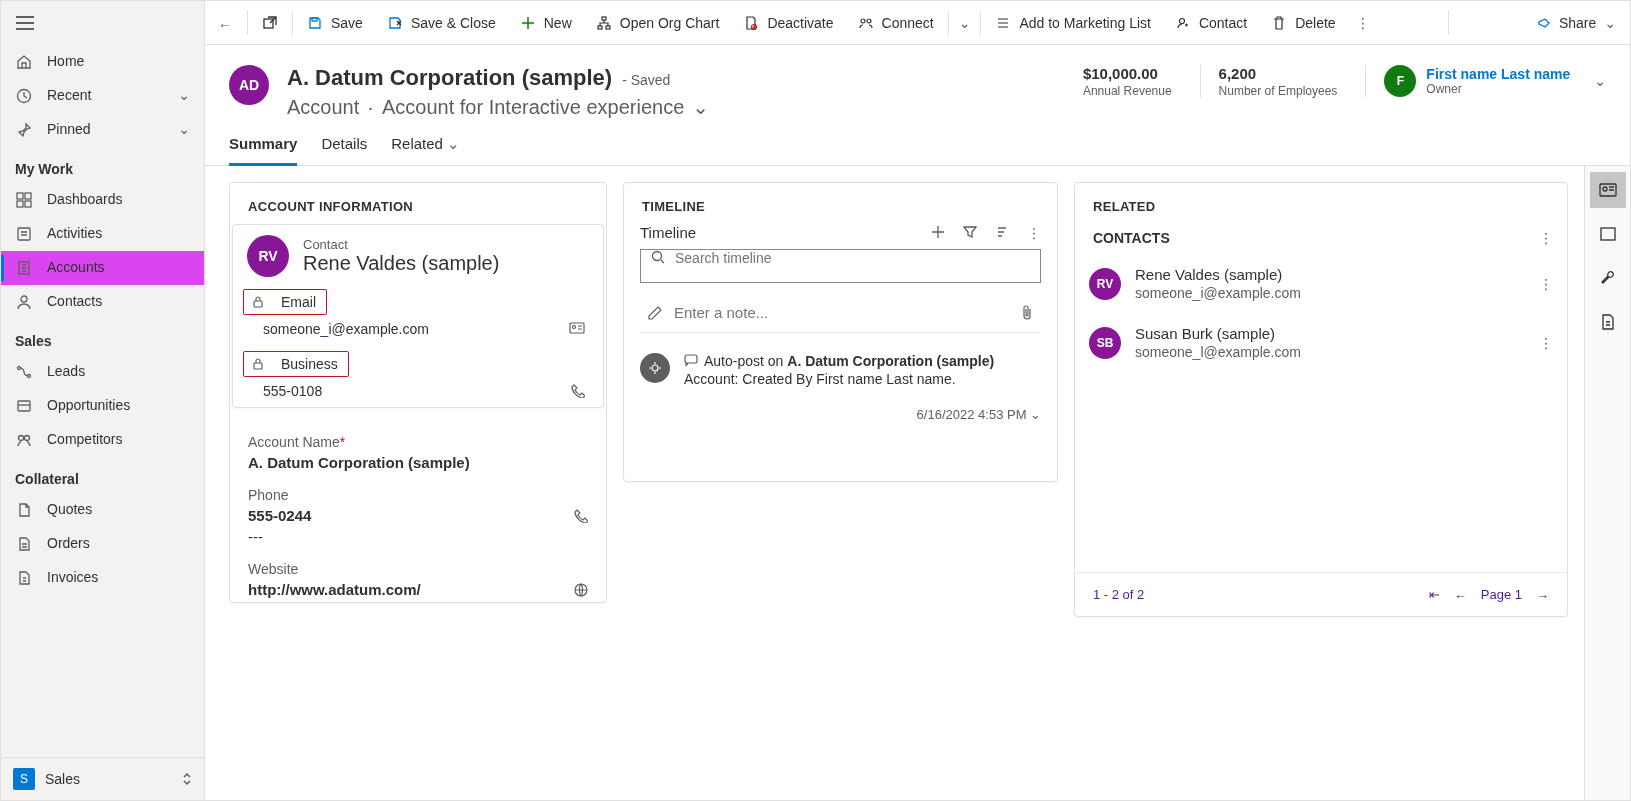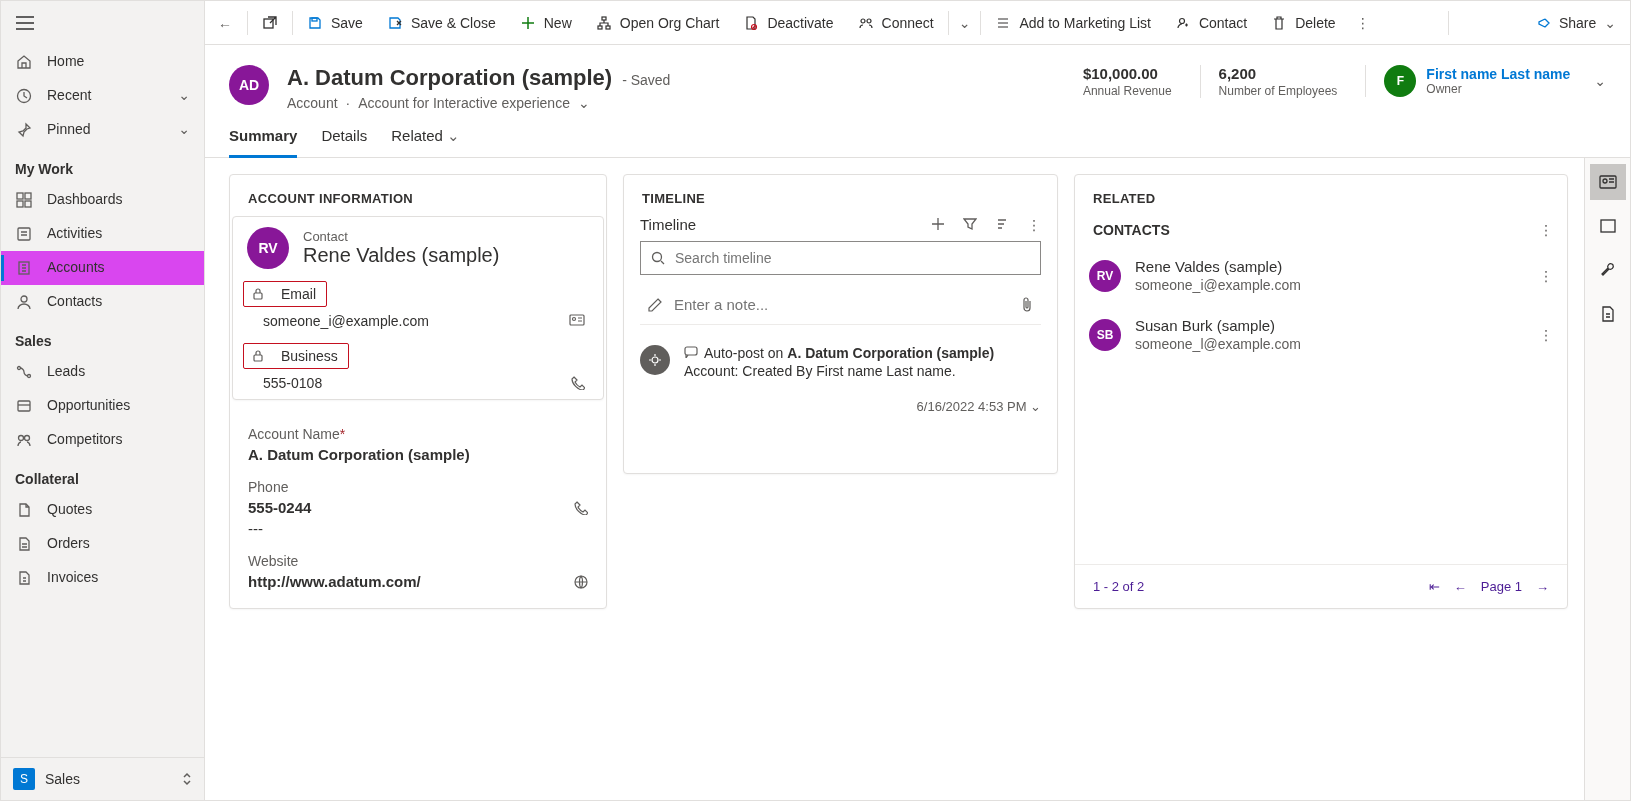--- a/index.html
+++ b/index.html
@@ -26,21 +26,21 @@
   .cmd-sep { width:1px; background:#e1dfdd; height:24px; margin:0 2px; }
   .cmd-icon { width:16px; height:16px; display:flex; align-items:center; justify-content:center; }
   .cmd-share { margin-left:auto; padding:0 14px; }
 
   
   .record-header { display:flex; align-items:flex-start; padding:20px 24px 0; gap:18px; }
   .avatar-lg { width:40px; height:40px; border-radius:50%; background:#881798; color:#fff; display:flex; align-items:center; justify-content:center; font-weight:600; font-size:14px; }
   .rh-title-row { display:flex; align-items:baseline; gap:10px; }
   .rh-title { font-size:22px; font-weight:600; }
   .rh-saved { color:#605e5c; font-size:14px; }
-  .rh-sub { color:#605e5c; font-size:14px; margin-top:4px; display:flex; align-items:center; gap:8px; }
+  .rh-sub { color:#605e5c; font-size:20px; margin-top:4px; display:flex; align-items:center; gap:8px; }
   .rh-stats { margin-left:auto; display:flex; align-items:flex-start; gap:28px; }
   .rh-stat { border-left:1px solid #e1dfdd; padding-left:18px; }
   .rh-stat:first-child { border-left:none; padding-left:0; }
   .rh-stat .v { font-size:15px; font-weight:600; }
   .rh-stat .l { font-size:12px; color:#605e5c; margin-top:2px; }
   .owner-block { display:flex; align-items:center; gap:10px; border-left:1px solid #e1dfdd; padding-left:18px; }
   .avatar-sm { width:32px; height:32px; border-radius:50%; display:flex; align-items:center; justify-content:center; color:#fff; font-weight:600; font-size:12px; }
   .owner-name { color:#0078d4; font-weight:600; font-size:14px; }
   .owner-lbl  { font-size:12px; color:#605e5c; }
 
@@ -69,21 +69,21 @@
   .cc-value { font-size:14px; }
   .field-lbl { font-size:14px; color:#605e5c; padding:12px 18px 4px; }
   .field-lbl .req { color:#a4262c; }
   .field-val { font-size:15px; font-weight:600; padding:0 18px 4px; display:flex; align-items:center; justify-content:space-between; }
   .field-val.normal { font-weight:400; }
 
   
   .tl-head { display:flex; align-items:center; justify-content:space-between; padding:0 16px 8px; }
   .tl-title { font-size:15px; }
   .tl-icons { display:flex; gap:18px; color:#605e5c; }
-  .tl-search { margin:0 16px 10px; border:1px solid #8a8886; height:34px; display:flex; align-items:center; padding:0 10px; gap:10px; color:#605e5c; }
+  .tl-search { margin:0 16px 10px; border:1px solid #8a8886; height:34px; display:flex; align-items:flex-start; padding:0 10px; gap:10px; color:#605e5c; }
   .tl-search input { border:none; outline:none; flex:1; font-size:14px; background:transparent; }
   .tl-note { margin:0 16px 14px; height:40px; display:flex; align-items:center; gap:12px; padding:0 8px; color:#605e5c; border-bottom:1px solid #edebe9; }
   .tl-note input { border:none; outline:none; flex:1; font-size:15px; background:transparent; }
   .tl-item { display:flex; gap:14px; padding:6px 16px 18px; }
   .tl-bullet { width:30px; height:30px; background:#605e5c; border-radius:50%; color:#fff; display:flex; align-items:center; justify-content:center; font-size:14px; flex-shrink:0; }
   .tl-item .line1 { font-size:14px; }
   .tl-item .line1 .bold { font-weight:600; }
   .tl-item .line2 { font-size:14px; color:#323130; margin-top:2px; }
   .tl-item .meta { margin-top:20px; font-size:13px; color:#605e5c; text-align:right; }
 
@@ -416,21 +416,21 @@
     <div class="tabs">
       <div class="tab active">Summary</div>
       <div class="tab">Details</div>
       <div class="tab"><span>Related</span> <span class="muted">⌄</span></div>
     </div>
 
     <div style="flex:1; display:flex; overflow:hidden;">
     <div class="content">
 
       <div class="col1">
-        <div class="card" style="padding-bottom:14px">
+        <div class="card" style="">
           <div class="card-title">ACCOUNT INFORMATION</div>
 
           <div class="card contact-card">
             <div class="cc-head">
               <div class="avatar-lg" style="width:42px;height:42px;background:#881798">RV</div>
               <div>
                 <div class="cc-sub">Contact</div>
                 <div class="cc-name">Rene Valdes (sample)</div>
               </div>
             </div>

